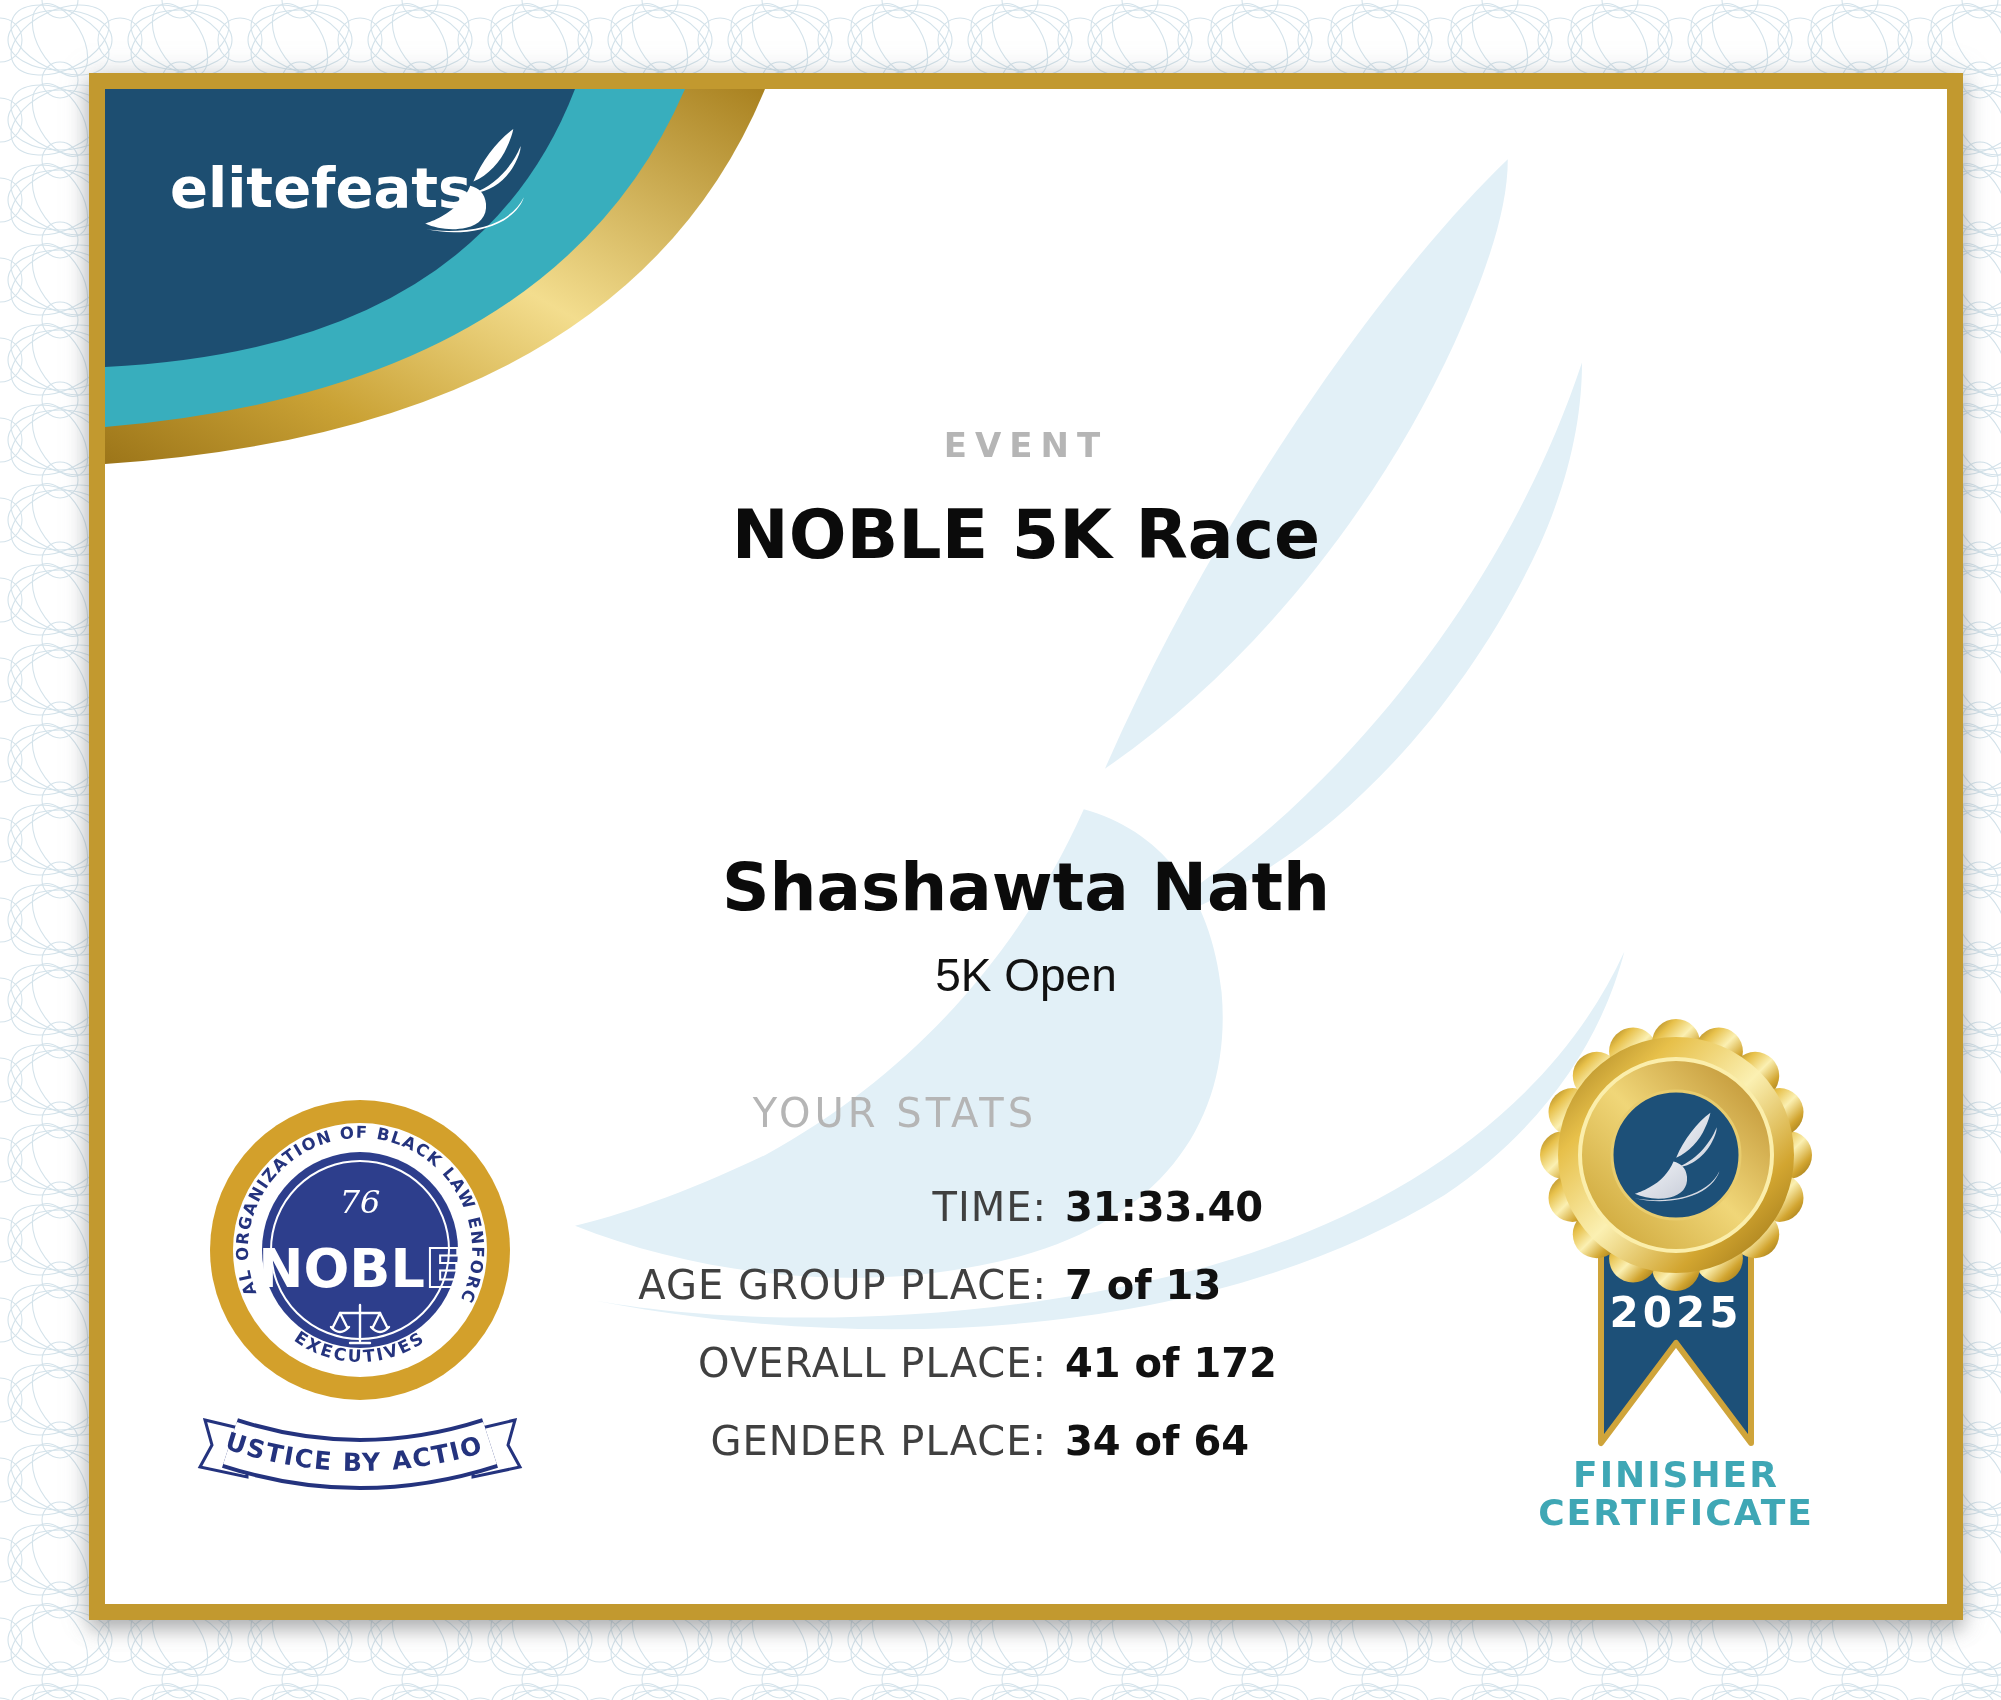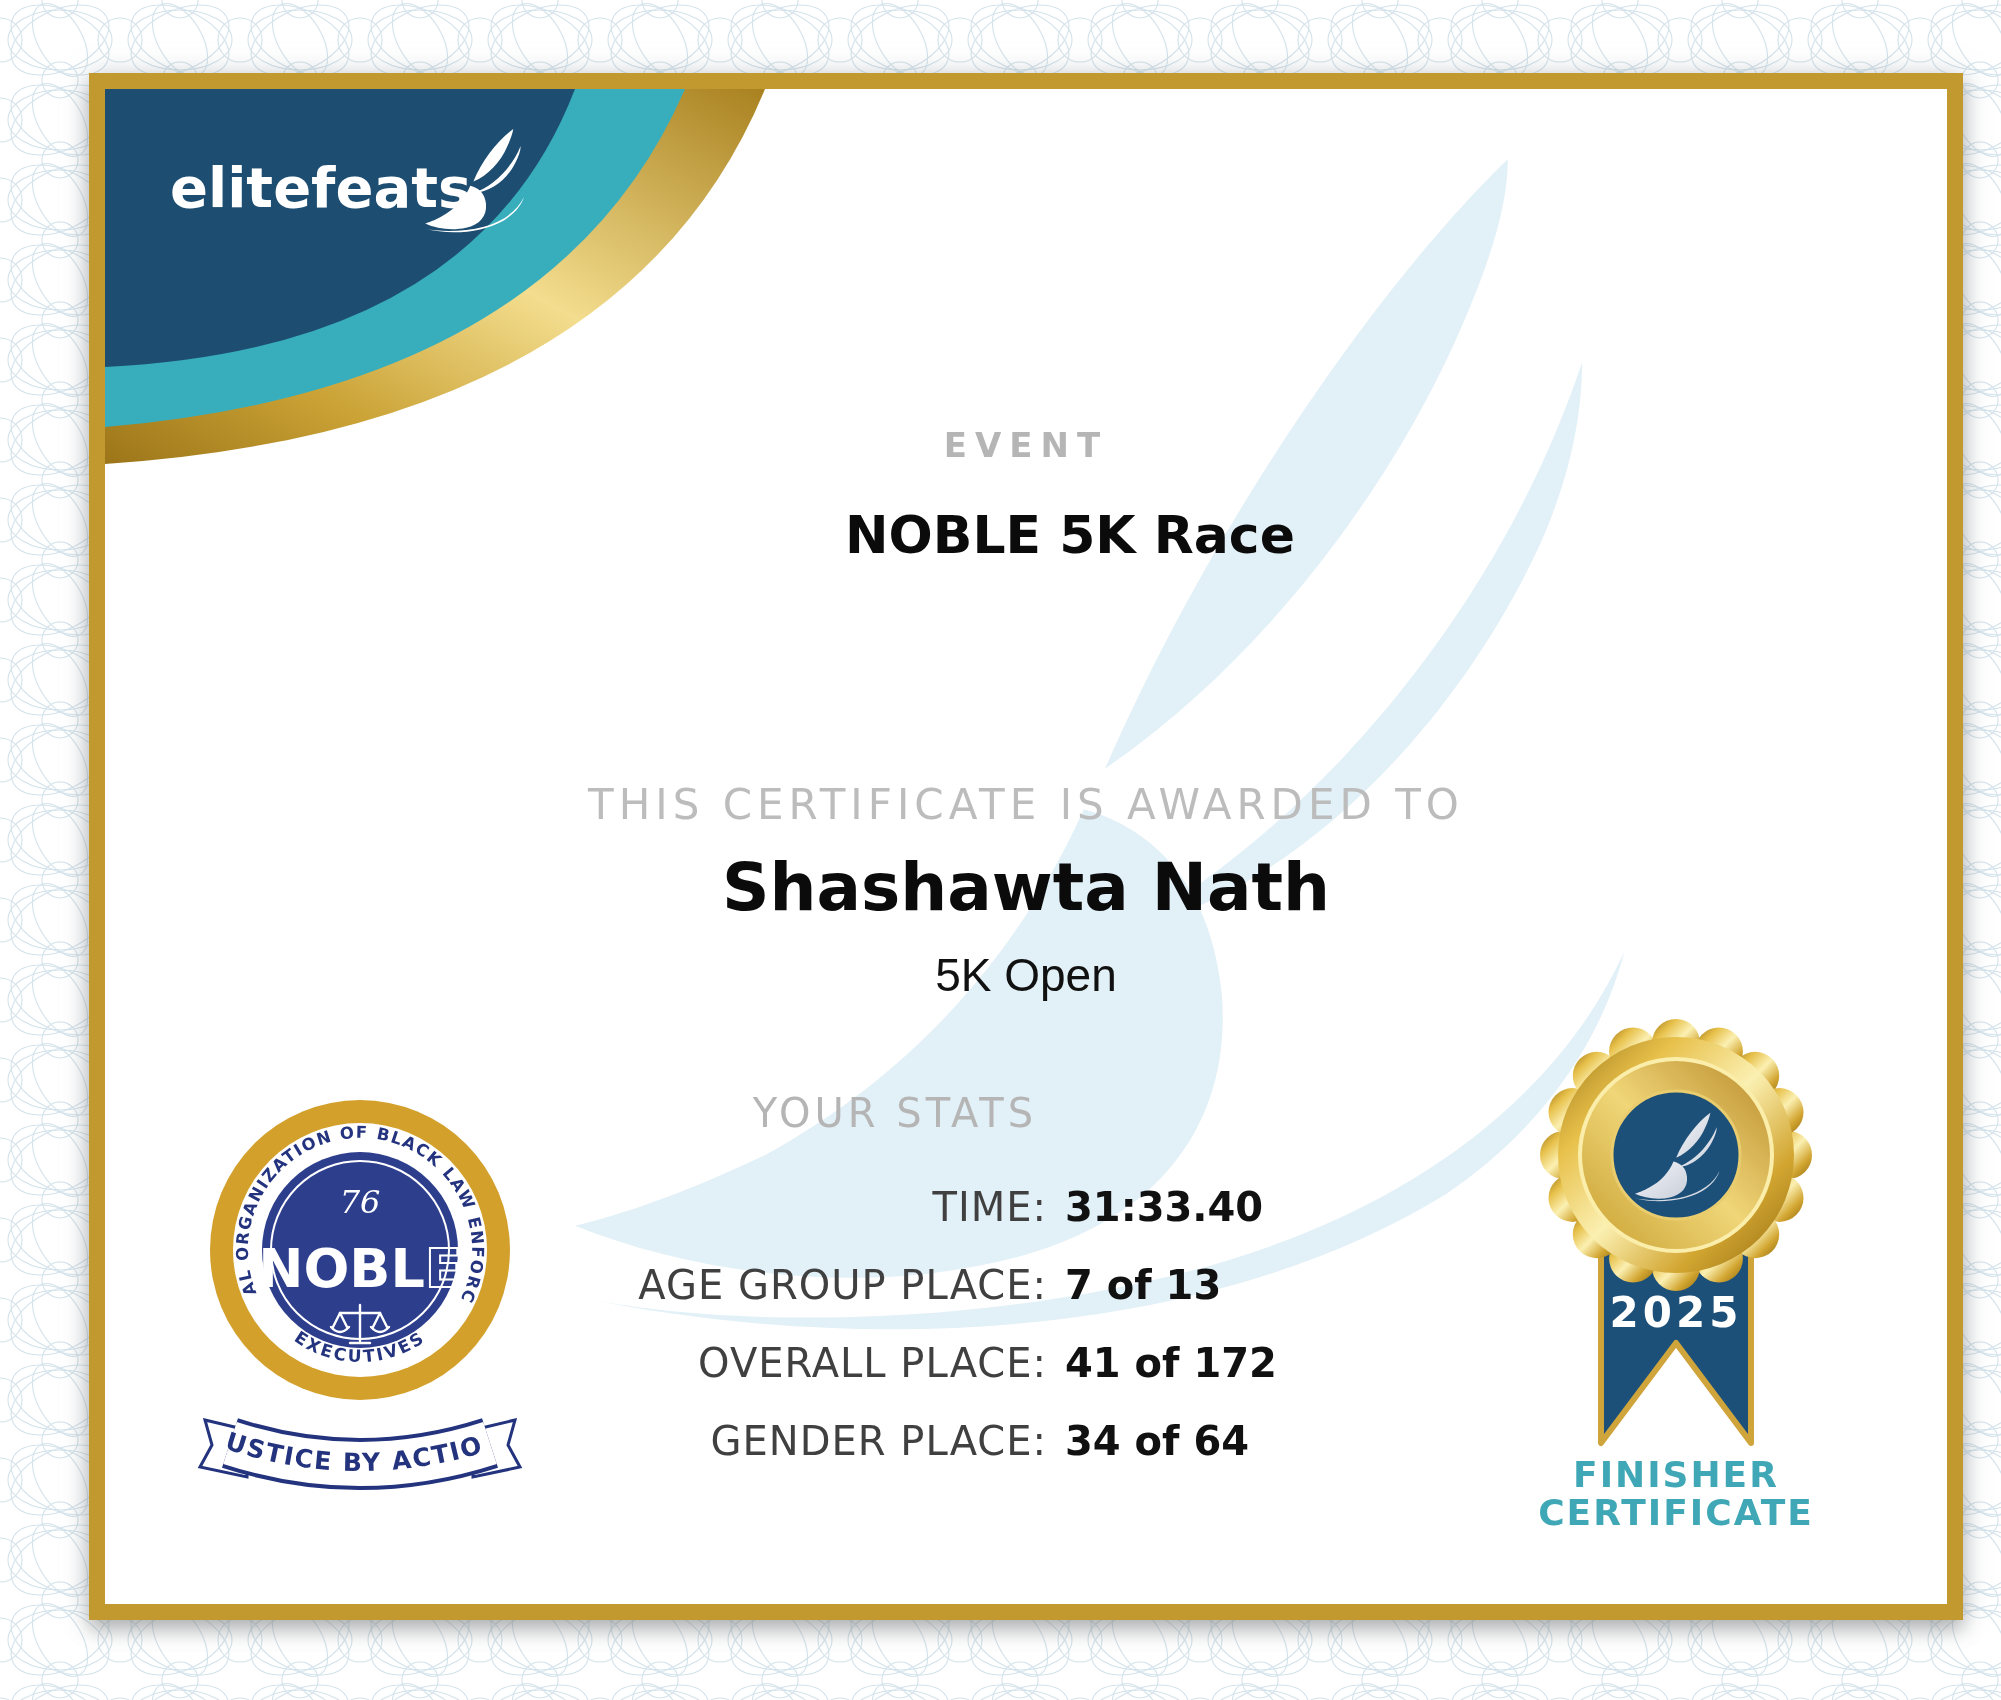--- a/index.html
+++ b/index.html
@@ -13,21 +13,21 @@
     border:16px solid #c2992f;background:#ffffff;z-index:1;
     box-shadow:0 10px 18px rgba(110,110,110,.45), 0 0 26px rgba(140,155,165,.35);
     margin-left:30px;
   }
   .content{position:relative;width:1842px;height:1515px;overflow:hidden;}
   .watermark{position:absolute;left:470px;top:50px;width:1060px;height:1300px;z-index:1;}
   .waves{position:absolute;left:0;top:0;z-index:2;}
   .centered{position:absolute;left:0;width:1842px;text-align:center;z-index:3;}
   .event-label{top:336px;font-size:34px;line-height:40px;font-weight:bold;
     letter-spacing:8px;color:#b5b5b5;}
-  .event-name{top:408px;font-size:52px;line-height:76px;font-weight:bold;color:#0b0b0b;padding-left:44px;}
+  .event-name{top:408px;font-size:68px;line-height:76px;font-weight:bold;color:#0b0b0b;}
   .awarded-heading{top:692px;font-size:42px;line-height:48px;font-weight:500;
     letter-spacing:5px;color:#bcbcbc;}
   .recipient-name{top:760px;font-size:66px;line-height:78px;font-weight:bold;color:#0b0b0b;}
   .division{top:860px;font-size:46px;line-height:52px;color:#111;
     font-family:"Liberation Sans",sans-serif;}
   .your-stats{position:absolute;left:540px;top:1002px;width:500px;text-align:center;
     font-size:40px;line-height:44px;font-weight:500;letter-spacing:4px;color:#b5b5b5;z-index:3;}
   .stat-row{position:absolute;left:0;width:1842px;height:48px;line-height:48px;
     display:flex;z-index:3;font-size:40px;}
   .stat-label{width:925px;text-align:right;color:#404040;font-weight:500;letter-spacing:1px;padding-left:17px;}
@@ -88,21 +88,20 @@
         <g transform="translate(318,38) scale(1.05)" fill="#ffffff">
           <path d="M86,2 C72,12 56,32 48,52 C62,46 74,33 80,19 C83,13 85,7 86,2 Z"></path>
           <path d="M93,18 C85,38 68,56 48,63 C65,62 80,50 88,34 C91,28 93,23 93,18 Z"></path>
           <path d="M45,56 C40,68 31,78 18,85 C11,89 5,91 2,92 C13,97 28,99 41,96 C54,93 61,85 60,73 C59,63 53,58 45,56 Z"></path>
           <path d="M2,97 C26,103 56,101 77,89 C88,82 94,74 96,67 C90,80 76,90 58,95 C39,100 16,100 2,97 Z"></path>
         </g>
       </svg>
 
       <div class="centered event-label">EVENT</div>
       <div class="centered event-name">NOBLE 5K Race</div>
-      <div class="centered awarded-heading">THIS CERTIFICATE IS AWARDED TO</div>
       <div class="centered recipient-name">Shashawta Nath</div>
       <div class="centered division">5K Open</div>
 
       <div class="your-stats">YOUR STATS</div>
 
       <div class="stat-row row-0">
         <span class="stat-label">TIME:</span>
         <span class="stat-value">31:33.40</span>
       </div>
       <div class="stat-row row-1">

